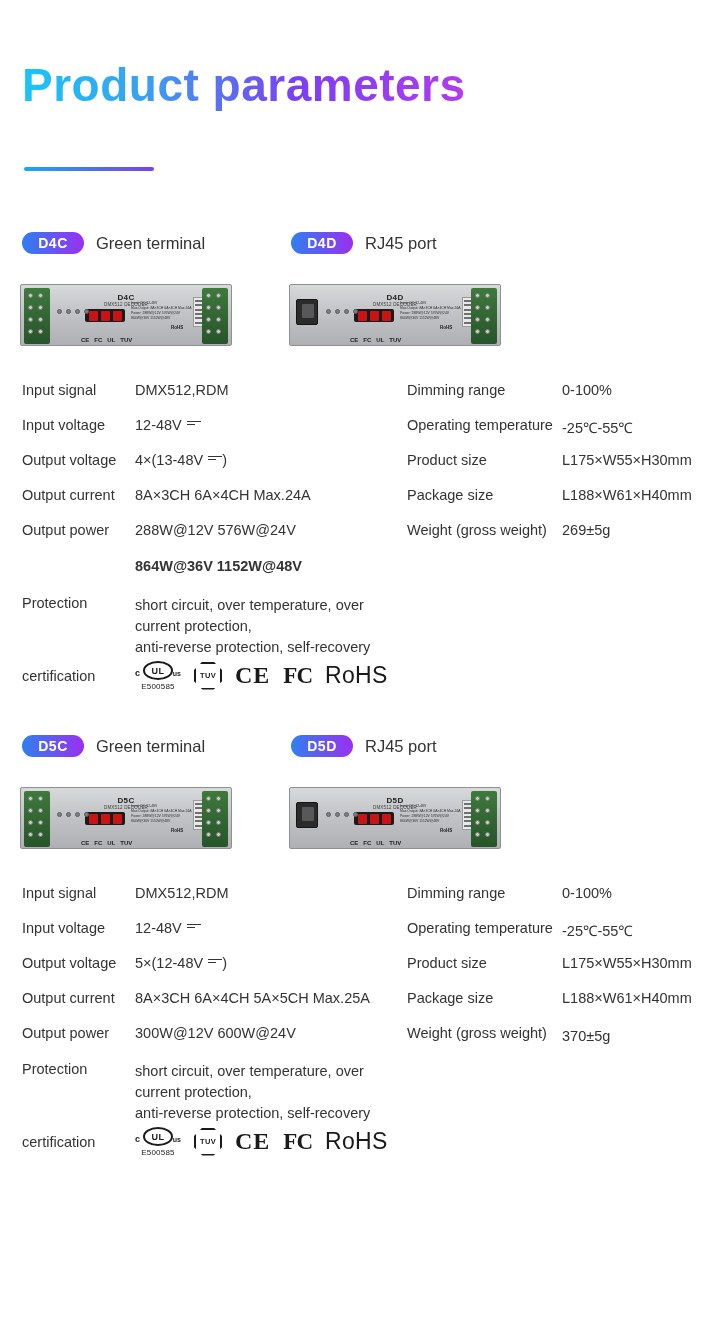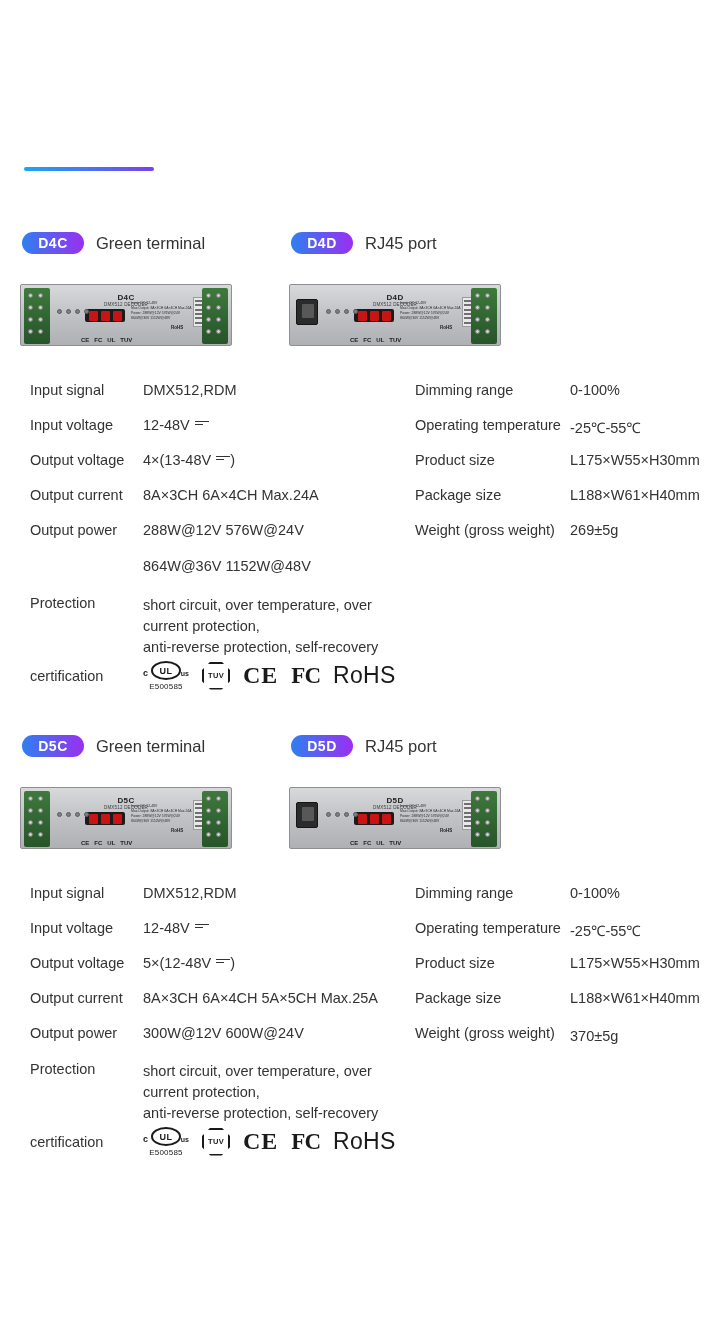--- a/index.html
+++ b/index.html
@@ -185,21 +185,21 @@
   }
   .dev-rohs {
     position: absolute;
     left: 150px; top: 40px;
     font-size: 4.5px;
     color: #1c1c1c;
     font-weight: bold;
   }
 
   
-  .spec-wrap { position: absolute; left: 8px; width: 570px; }
+  .spec-wrap { position: absolute; left: 0; width: 570px; }
   .spec-left { position: absolute; left: 22px; width: 380px; }
   .spec-right { position: absolute; left: 407px; width: 300px; }
 
   .spec-row {
     position: relative;
     display: flex;
     align-items: flex-start;
     min-height: 35px;
   }
   .spec-key {
@@ -300,20 +300,21 @@
     font-size: 23px;
     color: #1a1a1a;
     letter-spacing: 0.3px;
   }
 </style>
 </head>
 <body>
 
 <div class="page">
 
+  <div class="page-title">Product parameters</div>
   <div class="title-underline"></div>
 
   <div class="section sec1">
 
     <div class="model-row">
       <div class="model-badge badge-a">D4C</div>
       <div class="model-label label-a">Green terminal</div>
       <div class="model-badge badge-b">D4D</div>
       <div class="model-label label-b">RJ45 port</div>
     </div>
@@ -435,21 +436,21 @@
           <div class="spec-val"><span class="val-dc">4×(13-48V</span><span>)</span></div>
         </div>
         <div class="spec-row">
           <div class="spec-key k-w1">Output current</div>
           <div class="spec-val">8A×3CH  6A×4CH  Max.24A</div>
         </div>
         <div class="spec-row" style="min-height:36px;">
           <div class="spec-key k-w1">Output power</div>
           <div class="spec-val">288W@12V   576W@24V</div>
         </div>
-        <div class="spec-row" style="min-height:37px;">
+        <div class="spec-row" style="min-height:37px;font-weight:bold;">
           <div class="spec-key k-w1"></div>
           <div class="spec-val">864W@36V   1152W@48V</div>
         </div>
         <div class="spec-row" style="min-height:46px;">
           <div class="spec-key k-w1">Protection</div>
           <div class="spec-val multi-line" style="white-space:pre-line;">short circuit, over temperature, over current protection,
 anti-reverse protection, self-recovery</div>
         </div>
         <div class="spec-row" style="align-items:center;">
           <div class="spec-key k-w1">certification</div>

